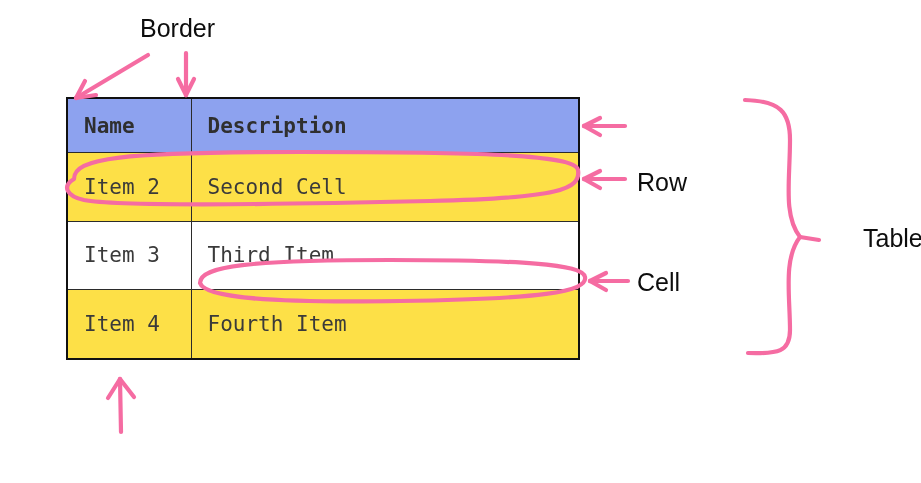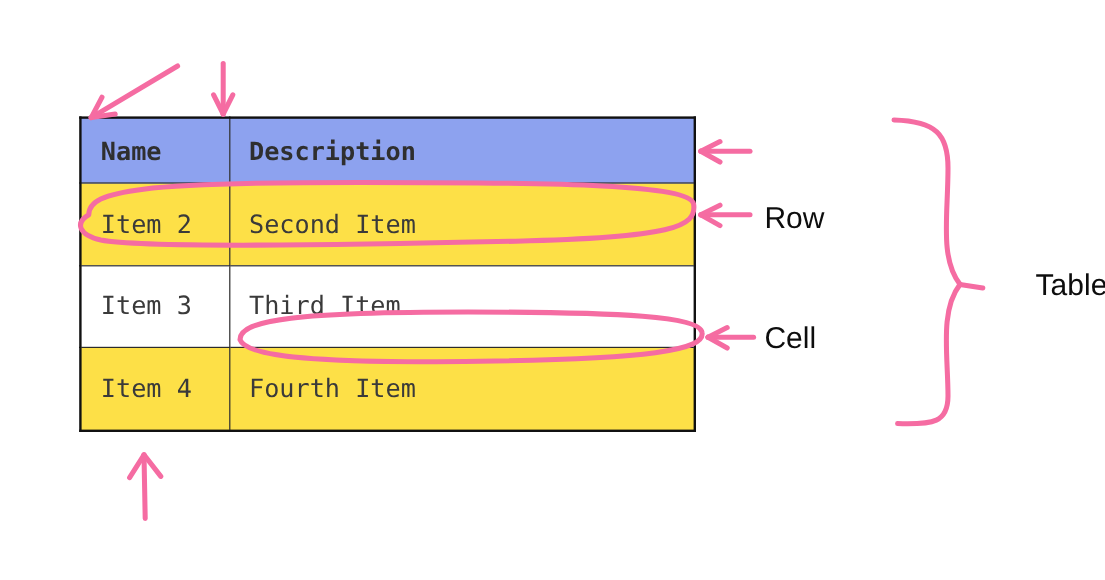--- a/index.html
+++ b/index.html
@@ -103,34 +103,35 @@
       </colgroup>
       <thead>
         <tr>
           <th>Name</th>
           <th>Description</th>
         </tr>
       </thead>
       <tbody>
         <tr class="even">
           <td>Item 2</td>
-          <td>Second Item</td>
+          <td>Second Cell</td>
         </tr>
         <tr class="odd">
           <td>Item 3</td>
           <td>Third Item</td>
         </tr>
         <tr class="even">
           <td>Item 4</td>
           <td>Fourth Item</td>
         </tr>
       </tbody>
     </table>
   </div>
 
+  <div id="label-border" class="anno-label">Border</div>
 
 
   <div id="label-row" class="anno-label">Row</div>
 
   <div id="label-cell" class="anno-label">Cell</div>
 
   <div id="label-table" class="anno-label">Table</div>
 
 
   <svg id="annotations" viewBox="0 0 921 483" width="921" height="483">

